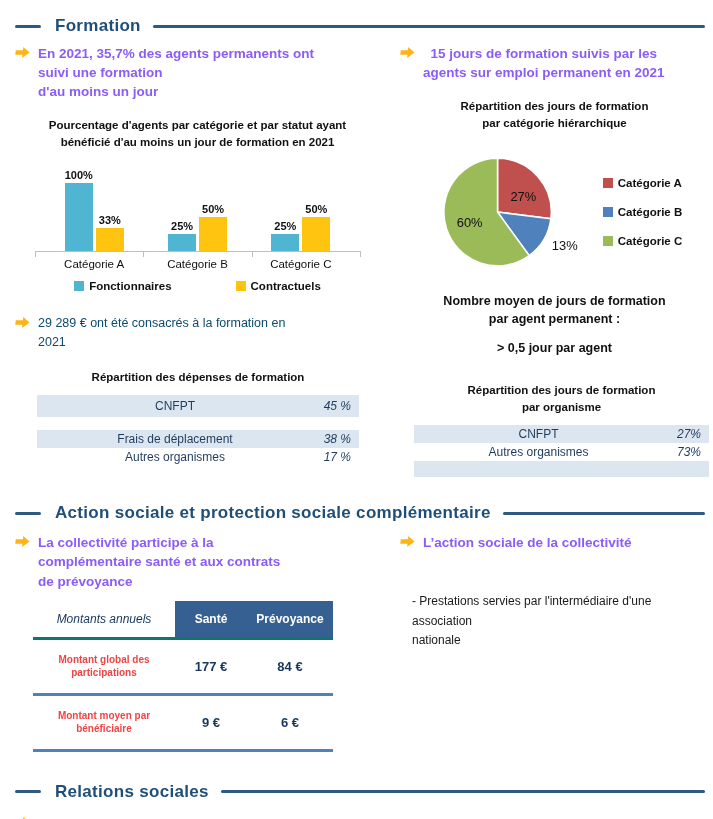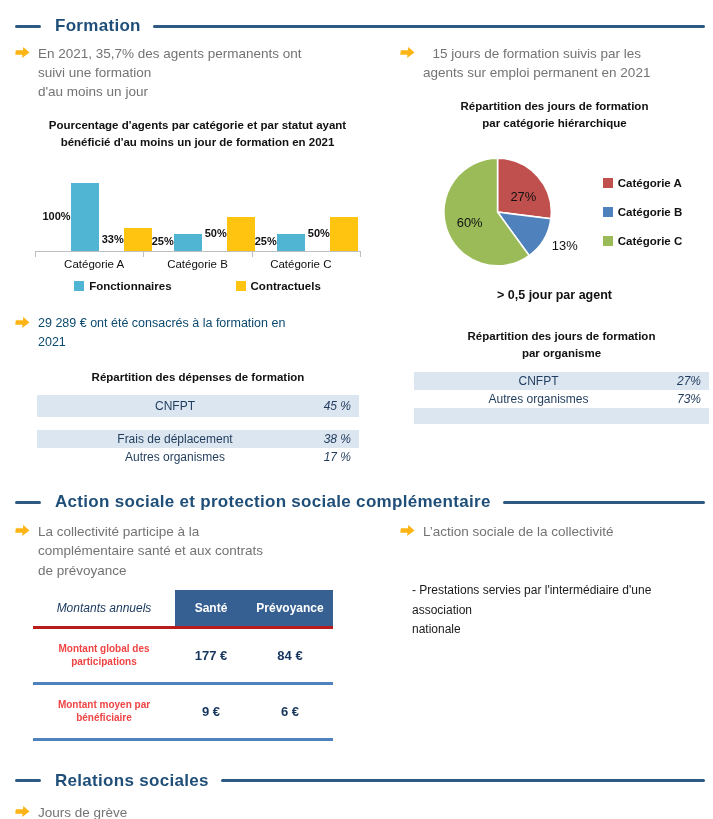--- a/index.html
+++ b/index.html
@@ -20,39 +20,39 @@
   .sec-title {
     font-size:17px; font-weight:bold; color:#1F4E79;
     padding:0 12px 0 14px; letter-spacing:.3px; flex:0 0 auto;
   }
   .sec-line { flex:1 1 auto; height:3px; background:#2E5980; border-radius:2px; }
 
   
   .bullet { display:flex; align-items:flex-start; gap:8px; }
   .arrow-icon { flex:0 0 auto; margin-top:3px; transform:skewX(-6deg); }
   .bullet-text {
-    font-size:13.5px; font-weight:normal; color:#737373; line-height:1.42;
+    font-size:13.5px; font-weight:bold; color:#8b5cf6; line-height:1.42;
   }
   .bullet-text-dark {
     font-size:12.5px; font-weight:normal; color:#0c4a6e; line-height:1.55;
   }
 
   
   .cols { display:flex; align-items:flex-start; }
   .col-l { width:365px; flex:0 0 auto; }
   .col-r { flex:1 1 auto; padding-left:20px; }
 
   
   .chart-title {
     font-size:11.5px; font-weight:bold; color:#111; text-align:center; line-height:1.45;
   }
   .bar-chart { width:330px; margin:16px auto 0 auto; }
   .plot { display:flex; justify-content:space-around; align-items:flex-end; height:92px; padding:0 10px; position:relative; }
   .group { display:flex; align-items:flex-end; gap:3px; }
-  .barcol { display:flex; flex-direction:row; align-items:center; }
+  .barcol { display:flex; flex-direction:column; align-items:center; }
   .bar-val { font-size:11px; font-weight:600; color:#111; margin-bottom:2px; }
   .bar { width:28px; }
   .axis { position:relative; border-top:1.5px solid #BFBFBF; height:6px; margin:0 2px; }
   .tick { position:absolute; top:0; width:1px; height:5px; background:#BFBFBF; }
   .cats { display:flex; padding:0 10px; margin-top:1px; }
   .cat { flex:1; text-align:center; font-size:11.5px; color:#111; }
   .bar-legend { display:flex; justify-content:center; gap:64px; margin-top:10px; }
   .leg-item { display:flex; align-items:center; gap:5px; font-size:11.5px; font-weight:600; color:#111; }
   .leg-sq { width:10px; height:10px; flex:0 0 auto; }
 
@@ -71,21 +71,21 @@
   .band-row { display:flex; align-items:center; font-size:12px; color:#1F3B5C; padding:2px 8px 2px 8px; min-height:18px; }
   .band-row .bl { flex:1; text-align:center; }
   .band-row .bv { width:46px; text-align:right;font-style:italic; }
   .shaded { background:#DCE6F1; }
   .gap-row { height:13px; }
   .empty-row { height:16px; }
 
   
   .sp-table { width:300px; margin:10px 0 0 18px; }
   .sp-row { display:flex; border-bottom:3px solid #4F81BD; }
-  .sp-head { border-bottom:3px solid #b91c1c; }
+  .sp-head { border-bottom:3px solid #0f766e; }
   .sp-c1 { width:142px; display:flex; align-items:center; justify-content:center; text-align:center; }
   .sp-c2 { width:72px; display:flex; align-items:center; justify-content:center; }
   .sp-c3 { width:86px; display:flex; align-items:center; justify-content:center; }
   .sp-head .sp-c2, .sp-head .sp-c3 { background:#376092; color:#fff; font-weight:bold; font-size:12px; height:36px; }
   .sp-head .sp-c1 { font-style:italic; font-size:12px; color:#17365D; }
   .sp-body .sp-c1 { font-weight:bold; font-size:10px; color:#ef4444; line-height:1.35; }
   .sp-body { height:56px; }
   .sp-val { font-weight:bold; font-size:13px; color:#17365D; }
 
   .note-text { font-size:12px; color:#1a1a1a; line-height:1.6; }
@@ -227,20 +227,22 @@
             <span class="leg-sq" style="background-color: rgb(79, 129, 189);"></span>
             <span>Catégorie B</span>
           </div>
           <div class="leg-item">
             <span class="leg-sq" style="background-color: rgb(155, 187, 89);"></span>
             <span>Catégorie C</span>
           </div>
         </div>
       </div>
 
+      <div class="stmt-bold ml" style="margin-top:16px;">Nombre moyen de jours de formation
+par agent permanent :</div>
       <div class="stmt-bold" style="margin-top:10px;">&gt; 0,5 jour par agent</div>
 
       <div class="band-table" style="width:295px; margin-left:14px; margin-top:24px;">
         <div class="band-title ml">Répartition des jours de formation
 par organisme</div>
         <div class="band-row shaded">
           <div class="bl">CNFPT</div>
           <div class="bv">27%</div>
         </div>
         <div class="band-row">

